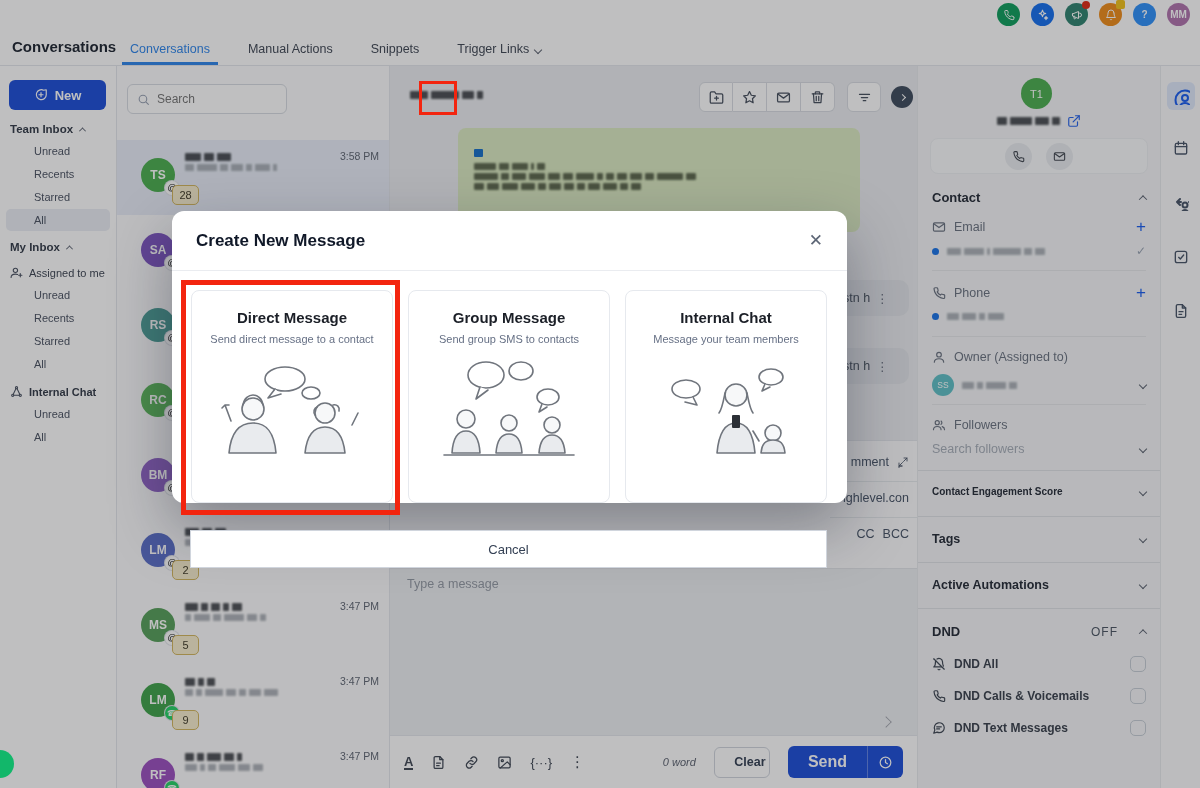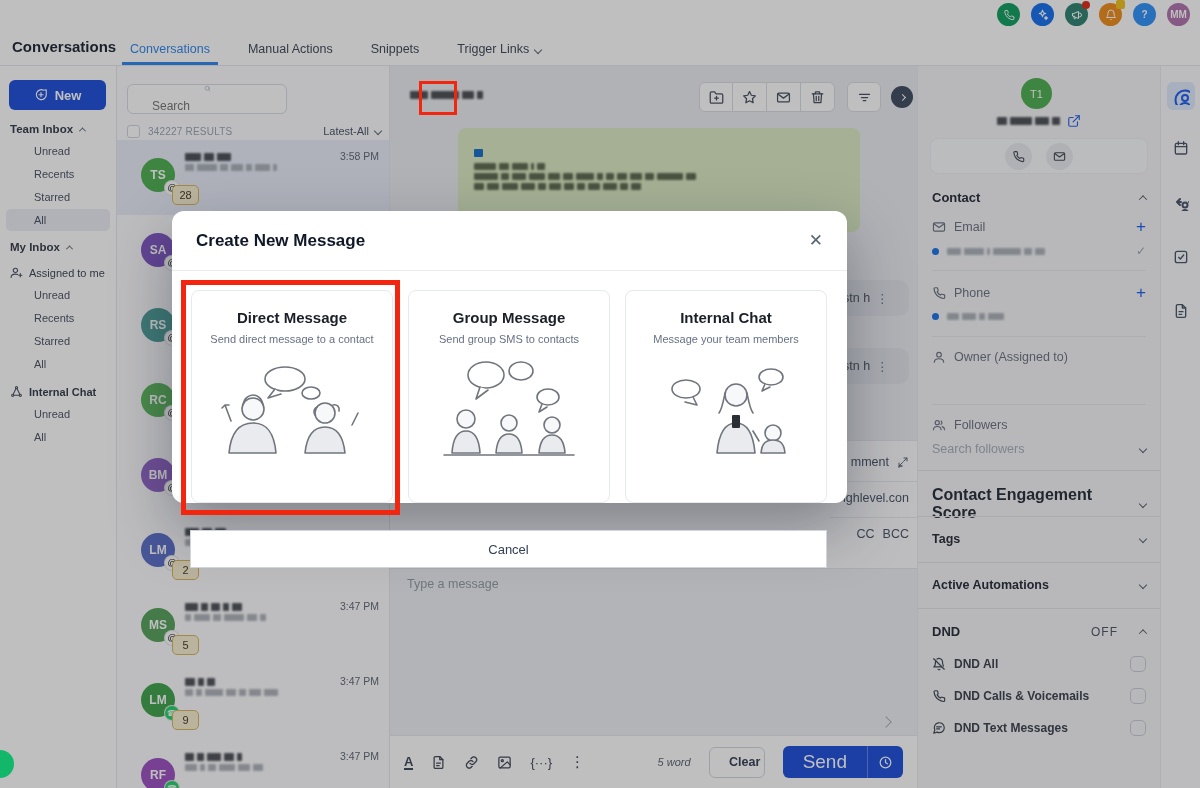--- a/index.html
+++ b/index.html
@@ -40,21 +40,21 @@
   .navsec { font-size:11.5px; font-weight:bold; color:#333b48; padding:9px 10px 4px; display:flex; align-items:center; gap:7px; }
   .navsec .chev { width:5px; height:5px; }
   .navitem { font-size:11px; color:#4a5262; padding:5px 10px 5px 28px; border-radius:5px; margin:1px 6px; cursor:pointer; }
   .navitem.sel { background:#eaedf4; }
   .navsec.iconic { font-weight:normal; color:#3c4452; font-size:11px; gap:6px; padding-left:10px; }
   .navsec .nico { color:#4a5262; }
 
   
   .convcol { position:absolute; top:66px; left:117px; width:273px; bottom:0; background:#fdfdfe; border-right:1px solid #e4e7ec; }
   .searchbox { position:absolute; left:10px; top:18px; width:160px; height:30px; border:1px solid #d7dbe2;
-    border-radius:6px; background:#fff; display:flex; align-items:center; gap:7px; padding:0 9px; color:#98a2b3;flex-direction:column; }
+    border-radius:6px; background:#fff; display:flex; align-items:center; gap:7px; padding:0 9px; color:#98a2b3; }
   .searchbox input { border:none; outline:none; width:110px; font-size:12px; color:#333; background:transparent; }
   .funnel-btn { position:absolute; left:286px; top:24px; color:#4a5262; cursor:pointer; }
   .compose-btn { position:absolute; left:309px; top:21px; width:26px; height:26px; border-radius:5px;
     display:flex; align-items:center; justify-content:center; color:#404957; cursor:pointer; }
   .resrow { position:absolute; left:10px; right:8px; top:56px; height:18px; display:flex; align-items:center; }
   .cbx { width:13px; height:13px; border:1px solid #cfd4dc; border-radius:3px; background:#fff; margin-right:8px; }
   .rescount { font-size:10px; color:#98a2b3; letter-spacing:.2px; }
   .sortlabel { margin-left:auto; font-size:11px; color:#475467; display:flex; gap:6px; align-items:center; cursor:pointer; }
   .clist { position:absolute; top:74px; left:0; right:0; bottom:0; overflow:hidden; }
   .citem { position:relative; height:75px; padding:10px 10px 0 68px; cursor:pointer; }
@@ -104,21 +104,21 @@
   .resize-h { position:absolute; right:26px; bottom:8px; width:10px; height:10px;
     border-right:1.5px solid #8b919a; border-bottom:1.5px solid #8b919a; transform:rotate(-45deg) scale(.8); opacity:.8; }
   .cbar { position:absolute; left:0; right:0; bottom:0; height:53px; background:#fff; border-top:1px solid #e4e7ec;
     display:flex; align-items:center; padding:0 14px; gap:18px; color:#3f4754; }
   .cbar .glyph { font-size:13px; color:#3f4754; cursor:pointer; }
   .underA { font-size:13px; font-weight:bold; border-bottom:2px solid #3f4754; line-height:1; cursor:pointer; }
   .wordcount { margin-left:auto; font-size:11px; font-style:italic; color:#5b6270; }
   .clear-btn { width:56px; height:31px; border:1px solid #d0d5dd; border-radius:6px; background:#fff;
     font-size:12.5px; color:#344054; font-weight:bold; display:flex; align-items:center; justify-content:center; cursor:pointer;padding-left:16px; }
   .send-btn { height:32px; border-radius:6px; background:#1d4ed8; color:#fff; display:flex; align-items:center; cursor:pointer; }
-  .send-btn .slabel { padding:0 20px; font-size:19px; font-weight:normal; }
+  .send-btn .slabel { padding:0 20px; font-size:16px; font-weight:bold; }
   .send-btn .sclock { width:36px; height:32px; border-left:1px solid rgba(255,255,255,.3);
     display:flex; align-items:center; justify-content:center; }
 
   
   .contactcol { position:absolute; top:66px; left:917px; width:243px; bottom:0; background:#f5f6f8; border-left:1px solid #e8eaed; }
   .t1avatar { position:absolute; left:103px; top:12px; width:31px; height:31px; border-radius:50%;
     background:#4caf50; color:#fff; font-size:11px; display:flex; align-items:center; justify-content:center; }
   .cname { position:absolute; left:0; right:0; top:48px; display:flex; justify-content:center; align-items:center; gap:7px; }
   .extlink { color:#2563eb; }
   .btnbox { position:absolute; left:12px; right:12px; top:72px; height:36px; background:#fafbfc;
@@ -394,28 +394,20 @@
       <input placeholder="Search" style="">
     </div>
     <div class="funnel-btn"><svg class="ic" width="14" height="14">
           <use href="#i-funnel"></use>
         </svg></div>
     <div class="compose-btn">
         <svg class="ic" width="16" height="16">
           <use href="#i-edit"></use>
         </svg>
       </div>
-    <div class="resrow">
-      <span class="cbx"></span>
-      <span class="rescount">342227 RESULTS</span>
-      <span class="sortlabel">
-          <span>Latest-All</span>
-          <span class="chev"></span>
-        </span>
-    </div>
     <div class="clist">
       <div class="citem sel">
         <span class="ctime">3:58 PM</span>
         <span class="avatar" style="background: rgb(76, 175, 80);">
             <span>TS</span>
             <span class="chbadge">@</span>
           </span>
         <div class="rd-name">
             <span class="rrow">
               <span class="rb" style="width: 16px;"></span>
@@ -762,21 +754,21 @@
           <use href="#i-doc"></use>
         </svg>
       <svg class="ic" width="15" height="15">
           <use href="#i-link"></use>
         </svg>
       <svg class="ic" width="15" height="15">
           <use href="#i-image"></use>
         </svg>
       <span class="glyph">{···}</span>
       <span class="glyph" style="font-size:15px">⋮</span>
-      <span class="wordcount">5 word</span>
+      <span class="wordcount">0 word</span>
       <span class="clear-btn">Clear</span>
       <span class="send-btn">
         <span class="slabel">Send</span>
         <span class="sclock">
             <svg class="ic" width="15" height="15">
               <use href="#i-clock"></use>
             </svg>
           </span>
       </span>
     </div>
@@ -854,34 +846,46 @@
           </span>
         </span>
     </div>
     <div class="pdiv" style="top:270px"></div>
     <div class="prow" style="top:284px">
       <svg class="ic" width="14" height="14" style="color:#6a7280">
           <use href="#i-person"></use>
         </svg>
       <span class="plabel">Owner (Assigned to)</span>
     </div>
+    <div class="prow" style="top:308px">
+      <span class="ssavatar">SS</span>
+      <span class="rd-light">
+          <span class="rrow">
+            <span class="rb" style="width: 12px;"></span>
+            <span class="rb" style="width: 6px;"></span>
+            <span class="rb" style="width: 20px;"></span>
+            <span class="rb" style="width: 8px;"></span>
+          </span>
+        </span>
+      <span class="chev" style="margin-left:auto"></span>
+    </div>
     <div class="pdiv" style="top:338px"></div>
     <div class="prow" style="top:352px">
       <svg class="ic" width="14" height="14" style="color:#6a7280">
           <use href="#i-persons"></use>
         </svg>
       <span class="plabel">Followers</span>
     </div>
     <div class="prow" style="top:376px">
       <span class="searchfoll">Search followers</span>
       <span class="chev" style="margin-left:auto"></span>
     </div>
     <div class="pdiv full" style="top:404px"></div>
     <div class="prow" style="top:420px">
-      <span class="phead" style="font-size:16px">Contact Engagement Score</span>
+      <span class="phead" style="font-size:10px">Contact Engagement Score</span>
       <span class="chev" style="margin-left:auto"></span>
     </div>
     <div class="pdiv full" style="top:450px"></div>
     <div class="prow" style="top:466px">
       <span class="phead" style="font-size:12.5px">Tags</span>
       <span class="chev" style="margin-left:auto"></span>
     </div>
     <div class="pdiv full" style="top:496px"></div>
     <div class="prow" style="top:512px">
       <span class="phead" style="font-size:12.5px">Active Automations</span>

